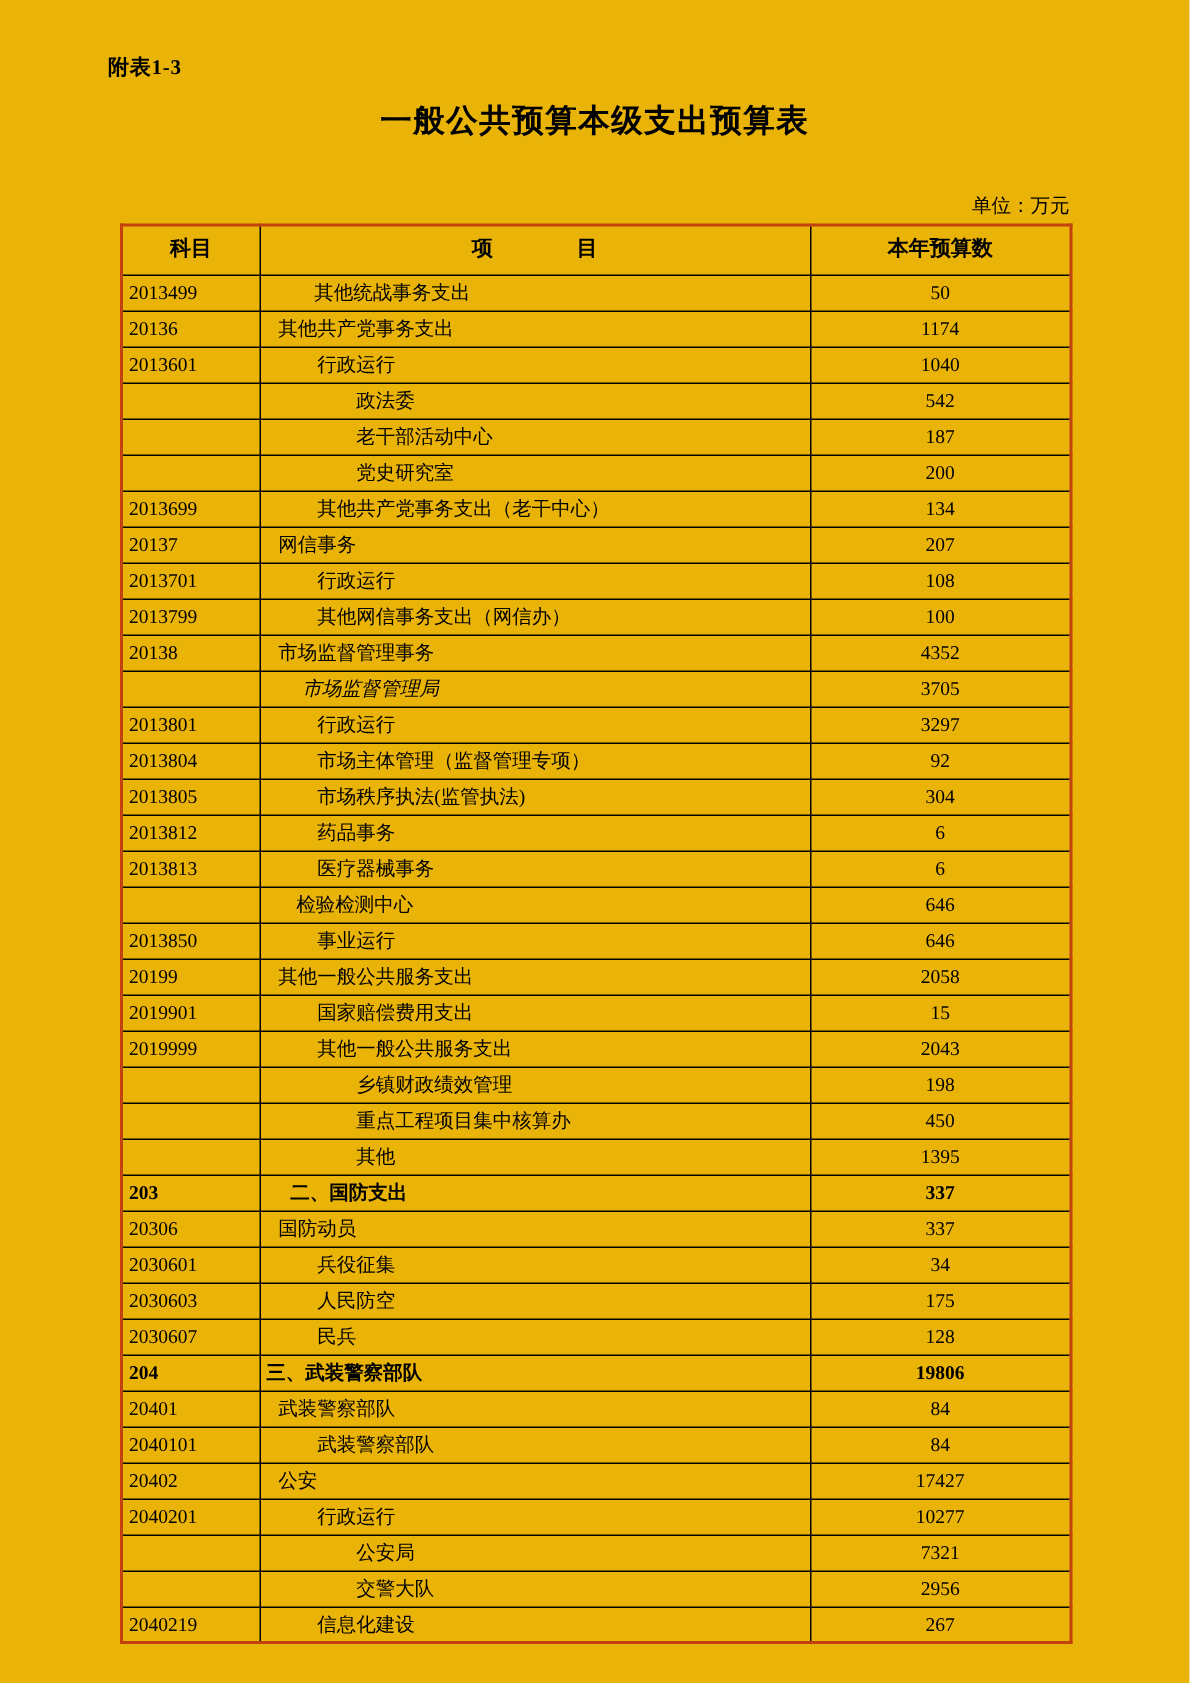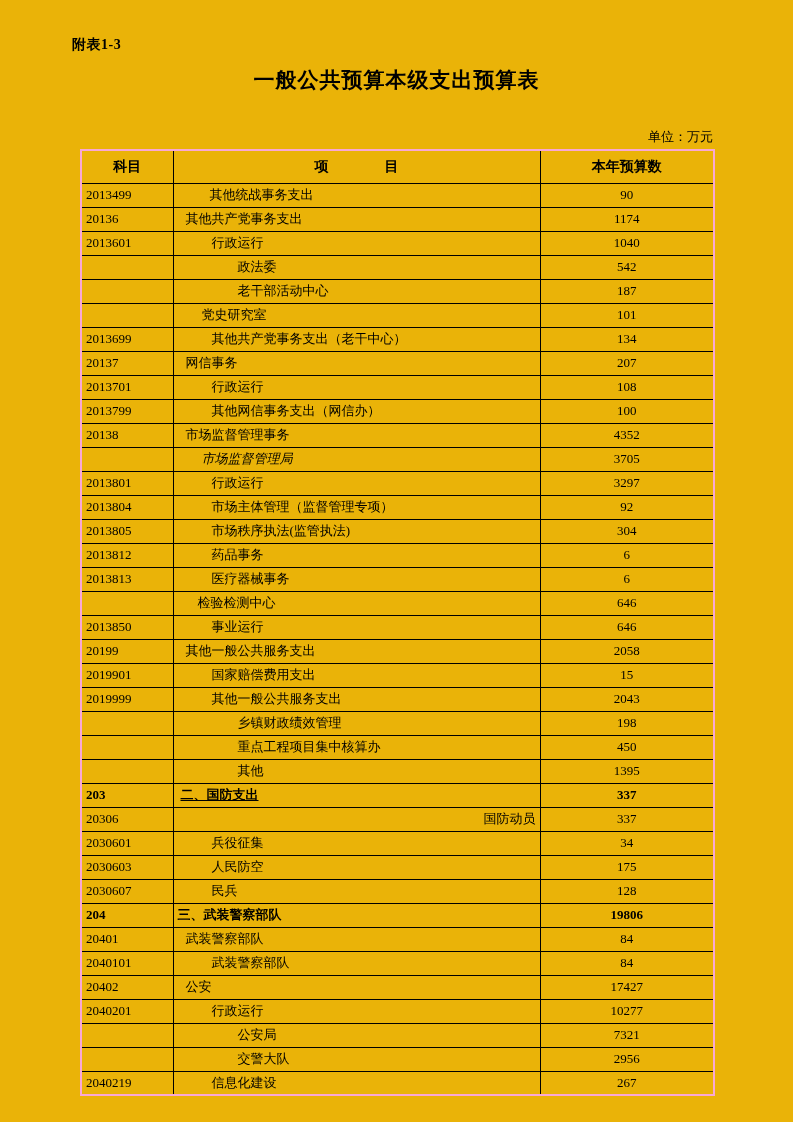--- a/index.html
+++ b/index.html
@@ -34,21 +34,21 @@
     text-align: right;
     font-size: 13px;
     margin-top: 34px;
     margin-bottom: 3px;
   }
   table.budget {
     width: 100%;
     border-collapse: collapse;
     table-layout: fixed;
     font-size: 13px;
-    border: 2px solid #f9a8d4;
+    border: 2px solid #c2410c;
   }
   table.budget th, table.budget td {
     border: 1px solid #000;
     padding: 0 4px;
     height: 24px;
     line-height: 1.1;
     overflow: hidden;
     white-space: nowrap;
   }
   table.budget thead th {
@@ -83,21 +83,21 @@
       <tr>
         <th>科目</th>
         <th>项　　　　目</th>
         <th>本年预算数</th>
       </tr>
     </thead>
     <tbody id="rows">
         <tr>
           <td class="col-code">2013499</td>
           <td class="col-item" style="padding-left: 36px;">其他统战事务支出</td>
-          <td class="col-amount">90</td>
+          <td class="col-amount">50</td>
         </tr>
         <tr>
           <td class="col-code">20136</td>
           <td class="col-item" style="padding-left: 12px;">其他共产党事务支出</td>
           <td class="col-amount">1174</td>
         </tr>
         <tr>
           <td class="col-code">2013601</td>
           <td class="col-item" style="padding-left: 38px;">行政运行</td>
           <td class="col-amount">1040</td>
@@ -107,22 +107,22 @@
           <td class="col-item" style="padding-left: 64px;">政法委</td>
           <td class="col-amount">542</td>
         </tr>
         <tr>
           <td class="col-code"></td>
           <td class="col-item" style="padding-left: 64px;">老干部活动中心</td>
           <td class="col-amount">187</td>
         </tr>
         <tr>
           <td class="col-code"></td>
-          <td class="col-item" style="padding-left: 28px; font-family: Liberation Serif, serif;">党史研究室</td>
-          <td class="col-amount">101</td>
+          <td class="col-item" style="padding-left: 64px; font-family: Liberation Serif, serif;">党史研究室</td>
+          <td class="col-amount">200</td>
         </tr>
         <tr>
           <td class="col-code">2013699</td>
           <td class="col-item" style="padding-left: 38px;">其他共产党事务支出（老干中心）</td>
           <td class="col-amount">134</td>
         </tr>
         <tr>
           <td class="col-code">20137</td>
           <td class="col-item" style="padding-left: 12px;">网信事务</td>
           <td class="col-amount">207</td>
@@ -207,26 +207,26 @@
           <td class="col-item" style="padding-left: 64px;">重点工程项目集中核算办</td>
           <td class="col-amount">450</td>
         </tr>
         <tr>
           <td class="col-code"></td>
           <td class="col-item" style="padding-left: 64px;">其他</td>
           <td class="col-amount">1395</td>
         </tr>
         <tr class="bold">
           <td class="col-code">203</td>
-          <td class="col-item" style="padding-left: 7px; text-decoration: underline;">二、国防支出</td>
+          <td class="col-item" style="padding-left: 20px;">二、国防支出</td>
           <td class="col-amount">337</td>
         </tr>
         <tr>
           <td class="col-code">20306</td>
-          <td class="col-item" style="padding-left: 12px; text-align: right;">国防动员</td>
+          <td class="col-item" style="padding-left: 12px;">国防动员</td>
           <td class="col-amount">337</td>
         </tr>
         <tr>
           <td class="col-code">2030601</td>
           <td class="col-item" style="padding-left: 38px;">兵役征集</td>
           <td class="col-amount">34</td>
         </tr>
         <tr>
           <td class="col-code">2030603</td>
           <td class="col-item" style="padding-left: 38px;">人民防空</td>

